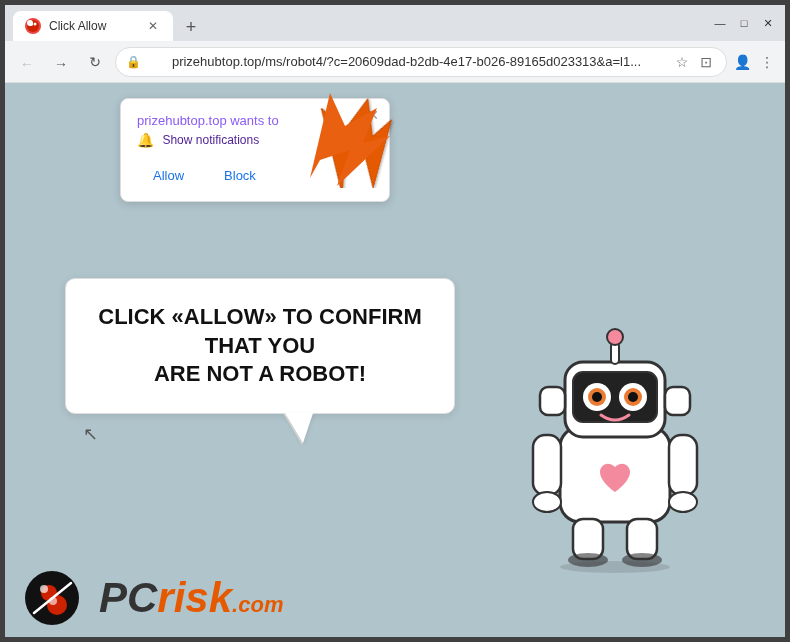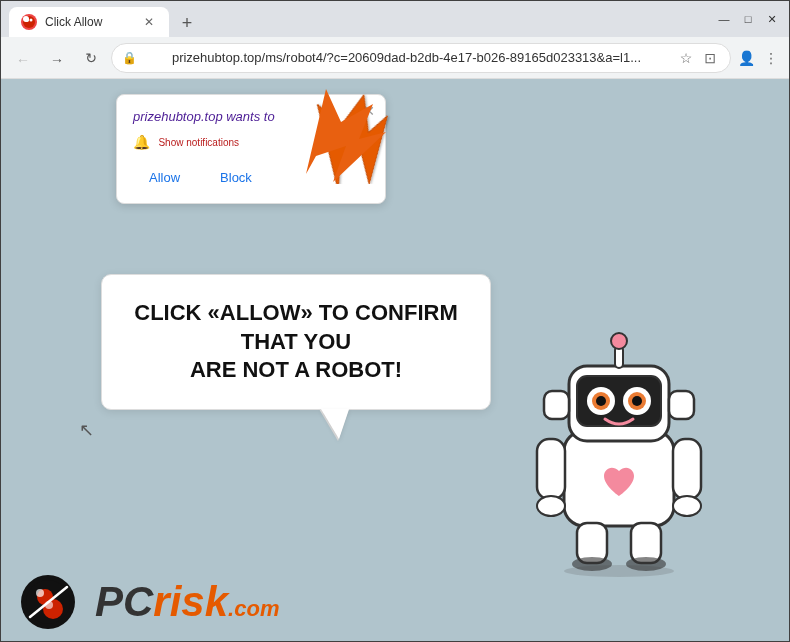--- a/index.html
+++ b/index.html
@@ -5,21 +5,21 @@
     * { margin: 0; padding: 0; box-sizing: border-box; }
     body { width: 790px; height: 642px; overflow: hidden; font-family: Arial, sans-serif; background: #f0f0f0; }
 
     
     .browser-window {
       width: 790px;
       height: 642px;
       background: #fff;
       display: flex;
       flex-direction: column;
-      border: 1px solid #404040;
+      border: 5px solid #404040;
     }
 
     
     .title-bar {
       height: 36px;
       background: #dee1e6;
       display: flex;
       align-items: center;
       padding: 0 8px;
       gap: 8px;
@@ -203,37 +203,36 @@
     .popup-close {
       position: absolute;
       top: 8px;
       right: 10px;
       color: #999;
       font-size: 14px;
       cursor: pointer;
     }
     .popup-title {
       font-size: 13px;
-      color: #4c1d95;
-      margin-bottom: 10px;
-      font-style: italic;
+      color: #8b5cf6;
+      margin-bottom: 4px;
     }
     .popup-notification-row {
       display: flex;
       align-items: center;
       gap: 8px;
       margin-bottom: 14px;
     }
     .bell-icon {
       font-size: 14px;
       color: #555;
     }
     .popup-notification-text {
-      font-size: 10px;
-      color: #b91c1c;
+      font-size: 12px;
+      color: #4c1d95;
     }
     .popup-buttons {
       display: flex;
       justify-content: flex-start;
       gap: 8px;
     }
     .popup-btn {
       padding: 6px 16px;
       border: none;
       border-radius: 4px;
@@ -258,21 +257,20 @@
       position: absolute;
       top: 195px;
       left: 60px;
       width: 390px;
       background: #fff;
       border: 1px solid #ddd;
       border-radius: 10px;
       padding: 24px 30px;
       box-shadow: 0 2px 8px rgba(0,0,0,0.1);
       z-index: 5;
-      margin-left: 40px;
     }
     .speech-bubble-text {
       font-size: 22px;
       font-weight: 900;
       color: #111;
       text-align: center;
       line-height: 1.3;
       text-transform: uppercase;
     }
     .speech-bubble::after {

